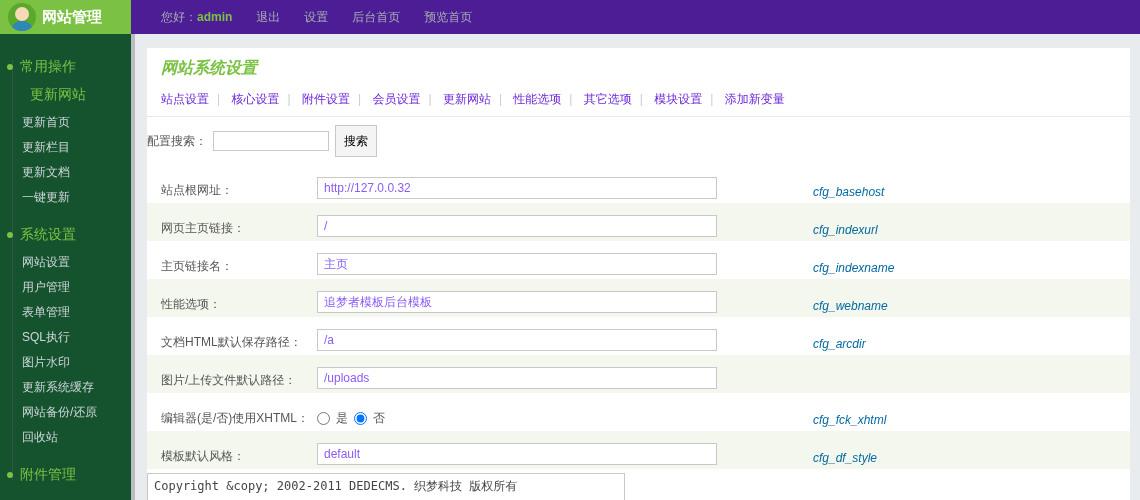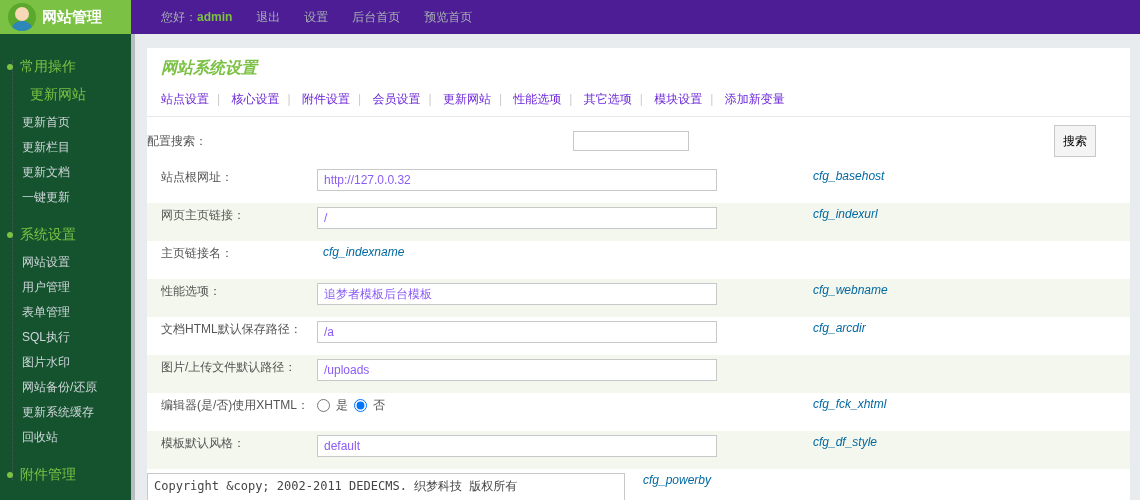--- a/index.html
+++ b/index.html
@@ -20,25 +20,25 @@
 .s-grp { color: #7bc144; font-size: 14px; padding: 6px 0 6px 12px; position: relative; }
 .s-grp::before { content: ""; width: 6px; height: 6px; background: #7bc144; border-radius: 50%; position: absolute; left: -1px; top: 12px; }
 .s-sub { color: #7bc144; font-size: 14px; padding: 4px 0 6px 22px; }
 .s-item { color: #cfd6dc; font-size: 12px; padding: 4px 0 4px 14px; cursor: pointer; }
 .main { flex: 1; background: #e9ecef; padding: 14px 10px 10px 16px; overflow: auto; }
 .panel { background: #fff; padding: 10px 0 0 0; min-height: 440px; }
 .page-title { color: #7bc144; font-size: 16px; font-weight: bold; padding: 0 0 12px 14px; font-style: italic; }
 .tabs { padding: 0 0 8px 14px; color: #555; border-bottom: 1px solid #e8e8e8; }
 .tabs span { color: #6d28d9; cursor: pointer; }
 .tabs i { color: #ccc; font-style: normal; margin: 0 8px; }
-.searchbar { display: flex; justify-content: space-between; align-items: center; padding: 8px 34px 8px 0; }
+.searchbar { display: flex; justify-content: flex-start; align-items: center; padding: 8px 34px 8px 0; }
 .searchbar label { color: #555; margin-right: 6px; }
 .searchbar input { width: 116px; height: 20px; border: 1px solid #c8c8c8; padding: 0 4px; }
 .searchbar button { height: 32px; padding: 0 8px; margin-left: 6px; border: 1px solid #c8c8c8; background: #f4f4f4; cursor: pointer; font-size: 12px; }
-.row { display: flex; align-items: flex-start; min-height: 38px; padding: 4px 0; }
+.row { display: flex; align-items: flex-end; min-height: 38px; padding: 4px 0; }
 .row.alt { background: #f4f7ed; }
 .row .lbl { width: 170px; padding-left: 14px; color: #555; }
 .row .ctl { width: 490px; }
 .row .ctl input[type=text] { width: 400px; height: 22px; border: 1px solid #c8c8c8; padding: 2px 6px; font-size: 12px; color: #8b5cf6; }
 .row .ctl textarea { width: 478px; height: 40px; border: 1px solid #c8c8c8; padding: 4px 6px; font-size: 12px; color: #444; resize: none; }
 .row .ctl .radio-wrap { display: flex; align-items: center; gap: 6px; color: #555; }
 .row .key { flex: 1; color: #0369a1; padding-left: 6px; font-style: italic; }
 </style>
 </head>
 <body>
@@ -69,22 +69,22 @@
     <div class="s-item">更新栏目</div>
     <div class="s-item">更新文档</div>
     <div class="s-item">一键更新</div>
 
     <div class="s-grp" style="margin-top:10px">系统设置</div>
     <div class="s-item">网站设置</div>
     <div class="s-item">用户管理</div>
     <div class="s-item">表单管理</div>
     <div class="s-item">SQL执行</div>
     <div class="s-item">图片水印</div>
+    <div class="s-item">更新系统缓存</div>
     <div class="s-item">网站备份/还原</div>
-    <div class="s-item">更新系统缓存</div>
     <div class="s-item">回收站</div>
 
     <div class="s-grp" style="margin-top:10px">附件管理</div>
   </div>
 
   <div class="main">
     <div class="panel">
       <div class="page-title">网站系统设置</div>
       <div class="tabs">
         <span>站点设置</span><i>|</i>
@@ -108,20 +108,21 @@
             <div class="ctl"><input type="text" value="http://127.0.0.32" style=""></div>
             <div class="key">cfg_basehost</div>
           </div>
           <div class="row alt">
             <div class="lbl">网页主页链接：</div>
             <div class="ctl"><input type="text" value="/" style=""></div>
             <div class="key">cfg_indexurl</div>
           </div>
           <div class="row">
             <div class="lbl">主页链接名：</div>
+            <div class="ctl"><input type="text" value="主页" style=""></div>
             <div class="key">cfg_indexname</div>
           </div>
           <div class="row alt">
             <div class="lbl">性能选项：</div>
             <div class="ctl"><input type="text" value="追梦者模板后台模板" style=""></div>
             <div class="key">cfg_webname</div>
           </div>
           <div class="row">
             <div class="lbl">文档HTML默认保存路径：</div>
             <div class="ctl"><input type="text" value="/a" style=""></div>

